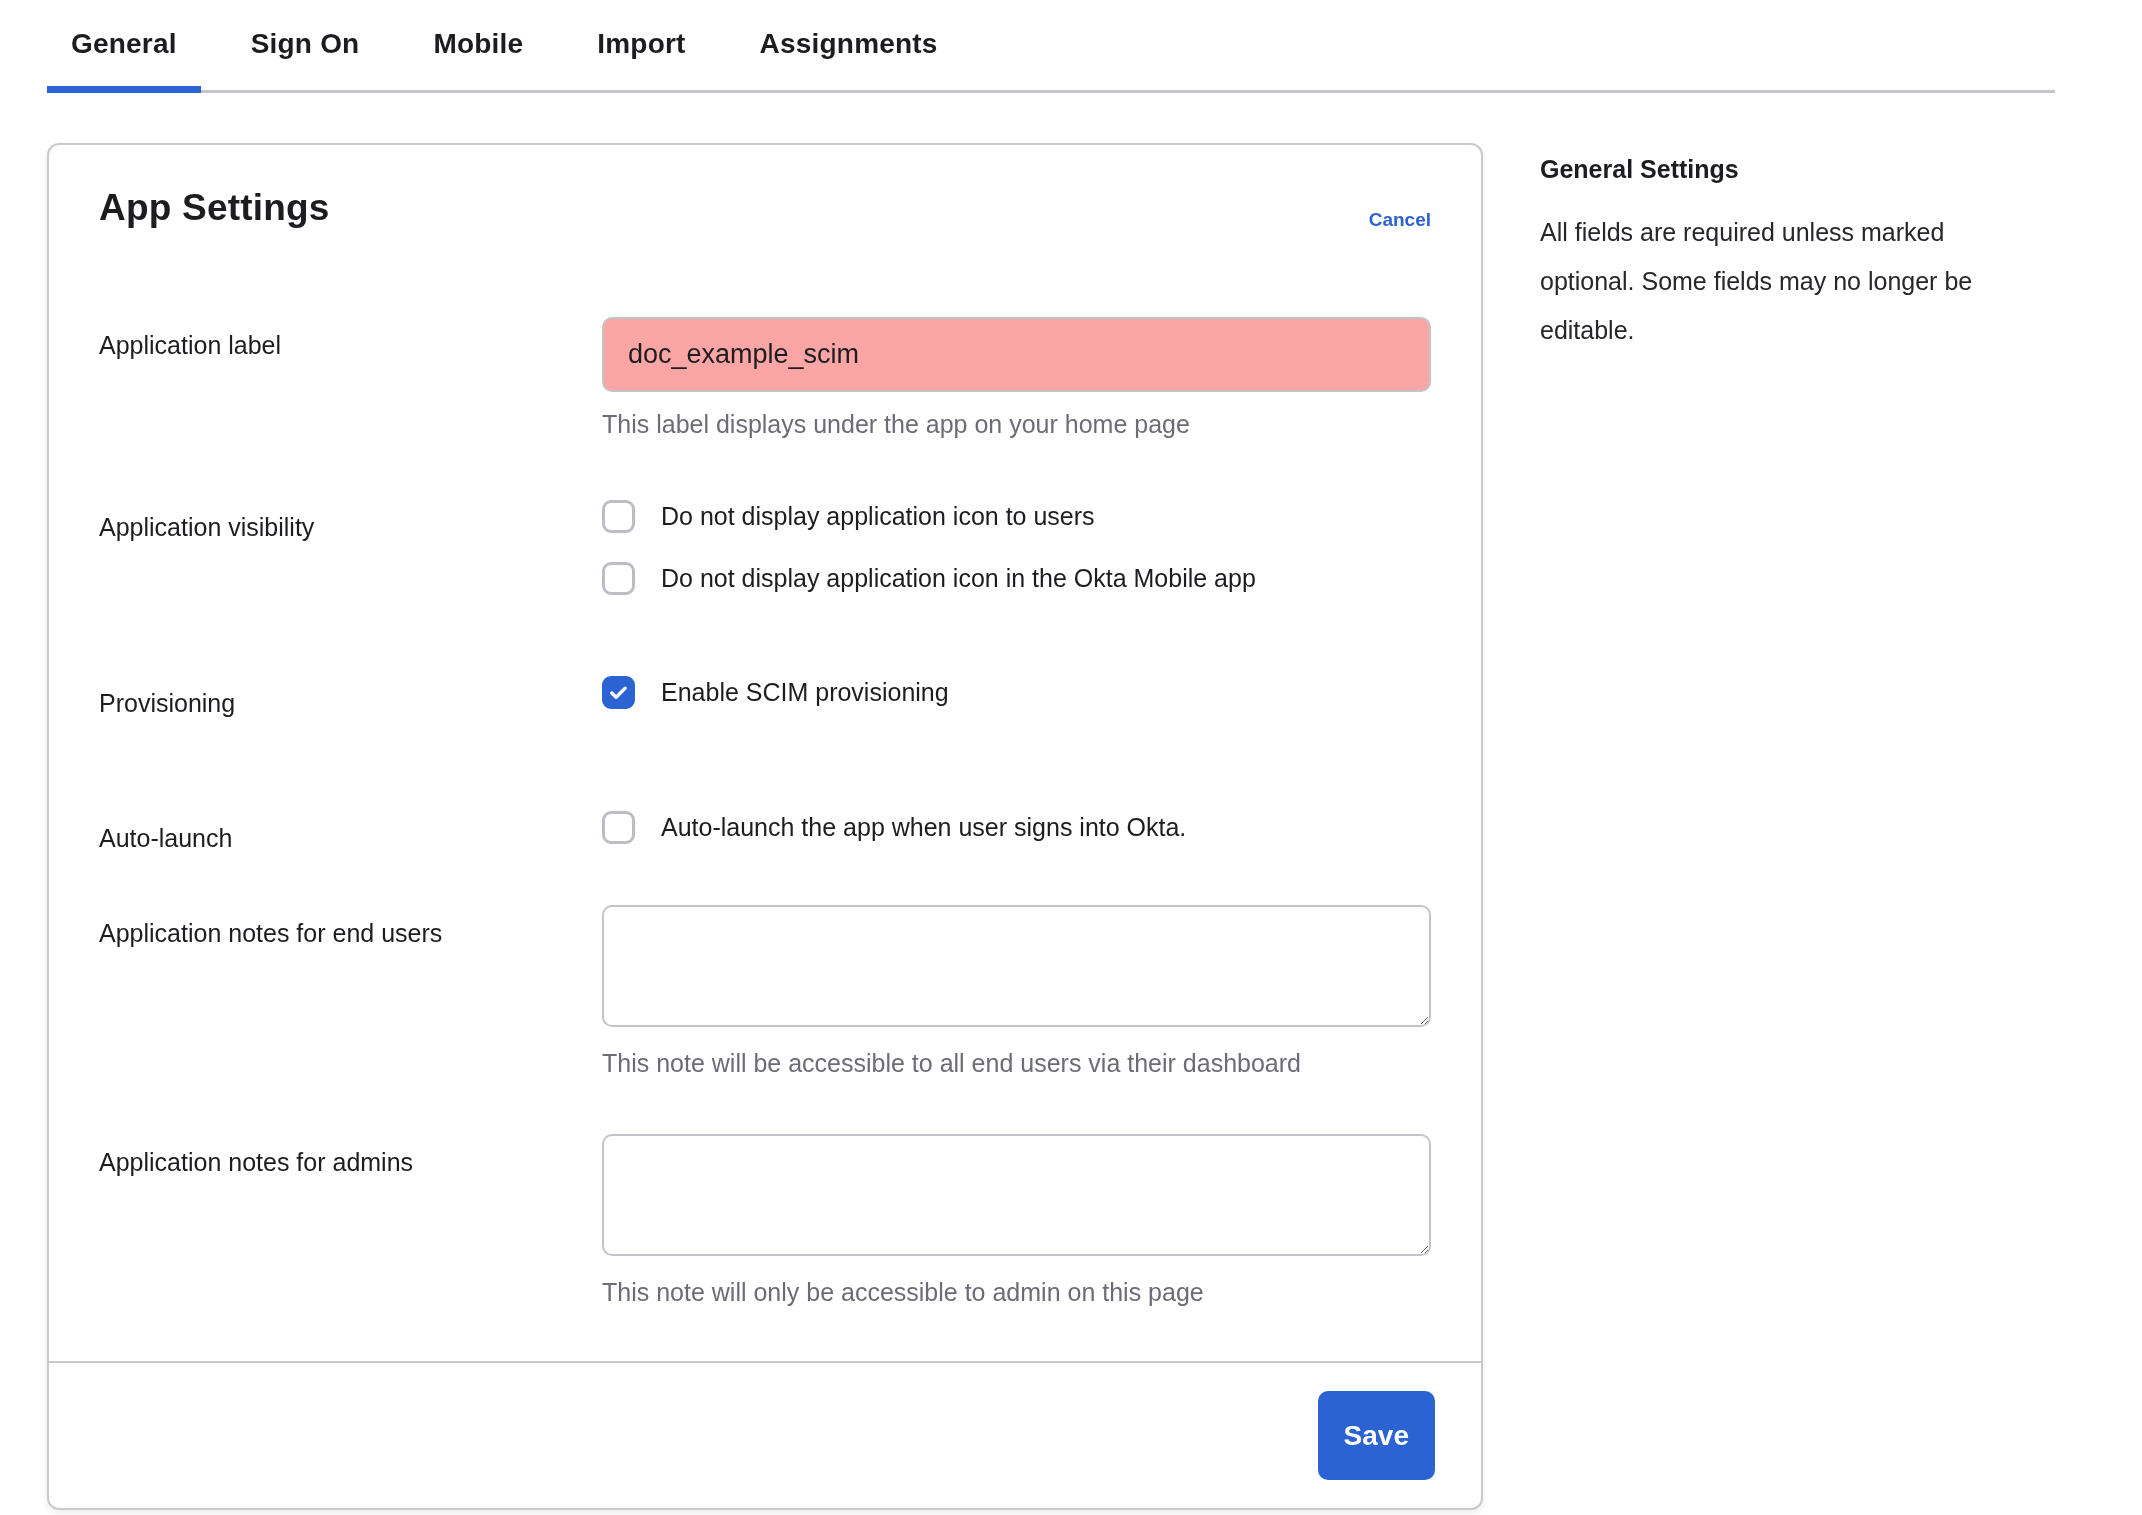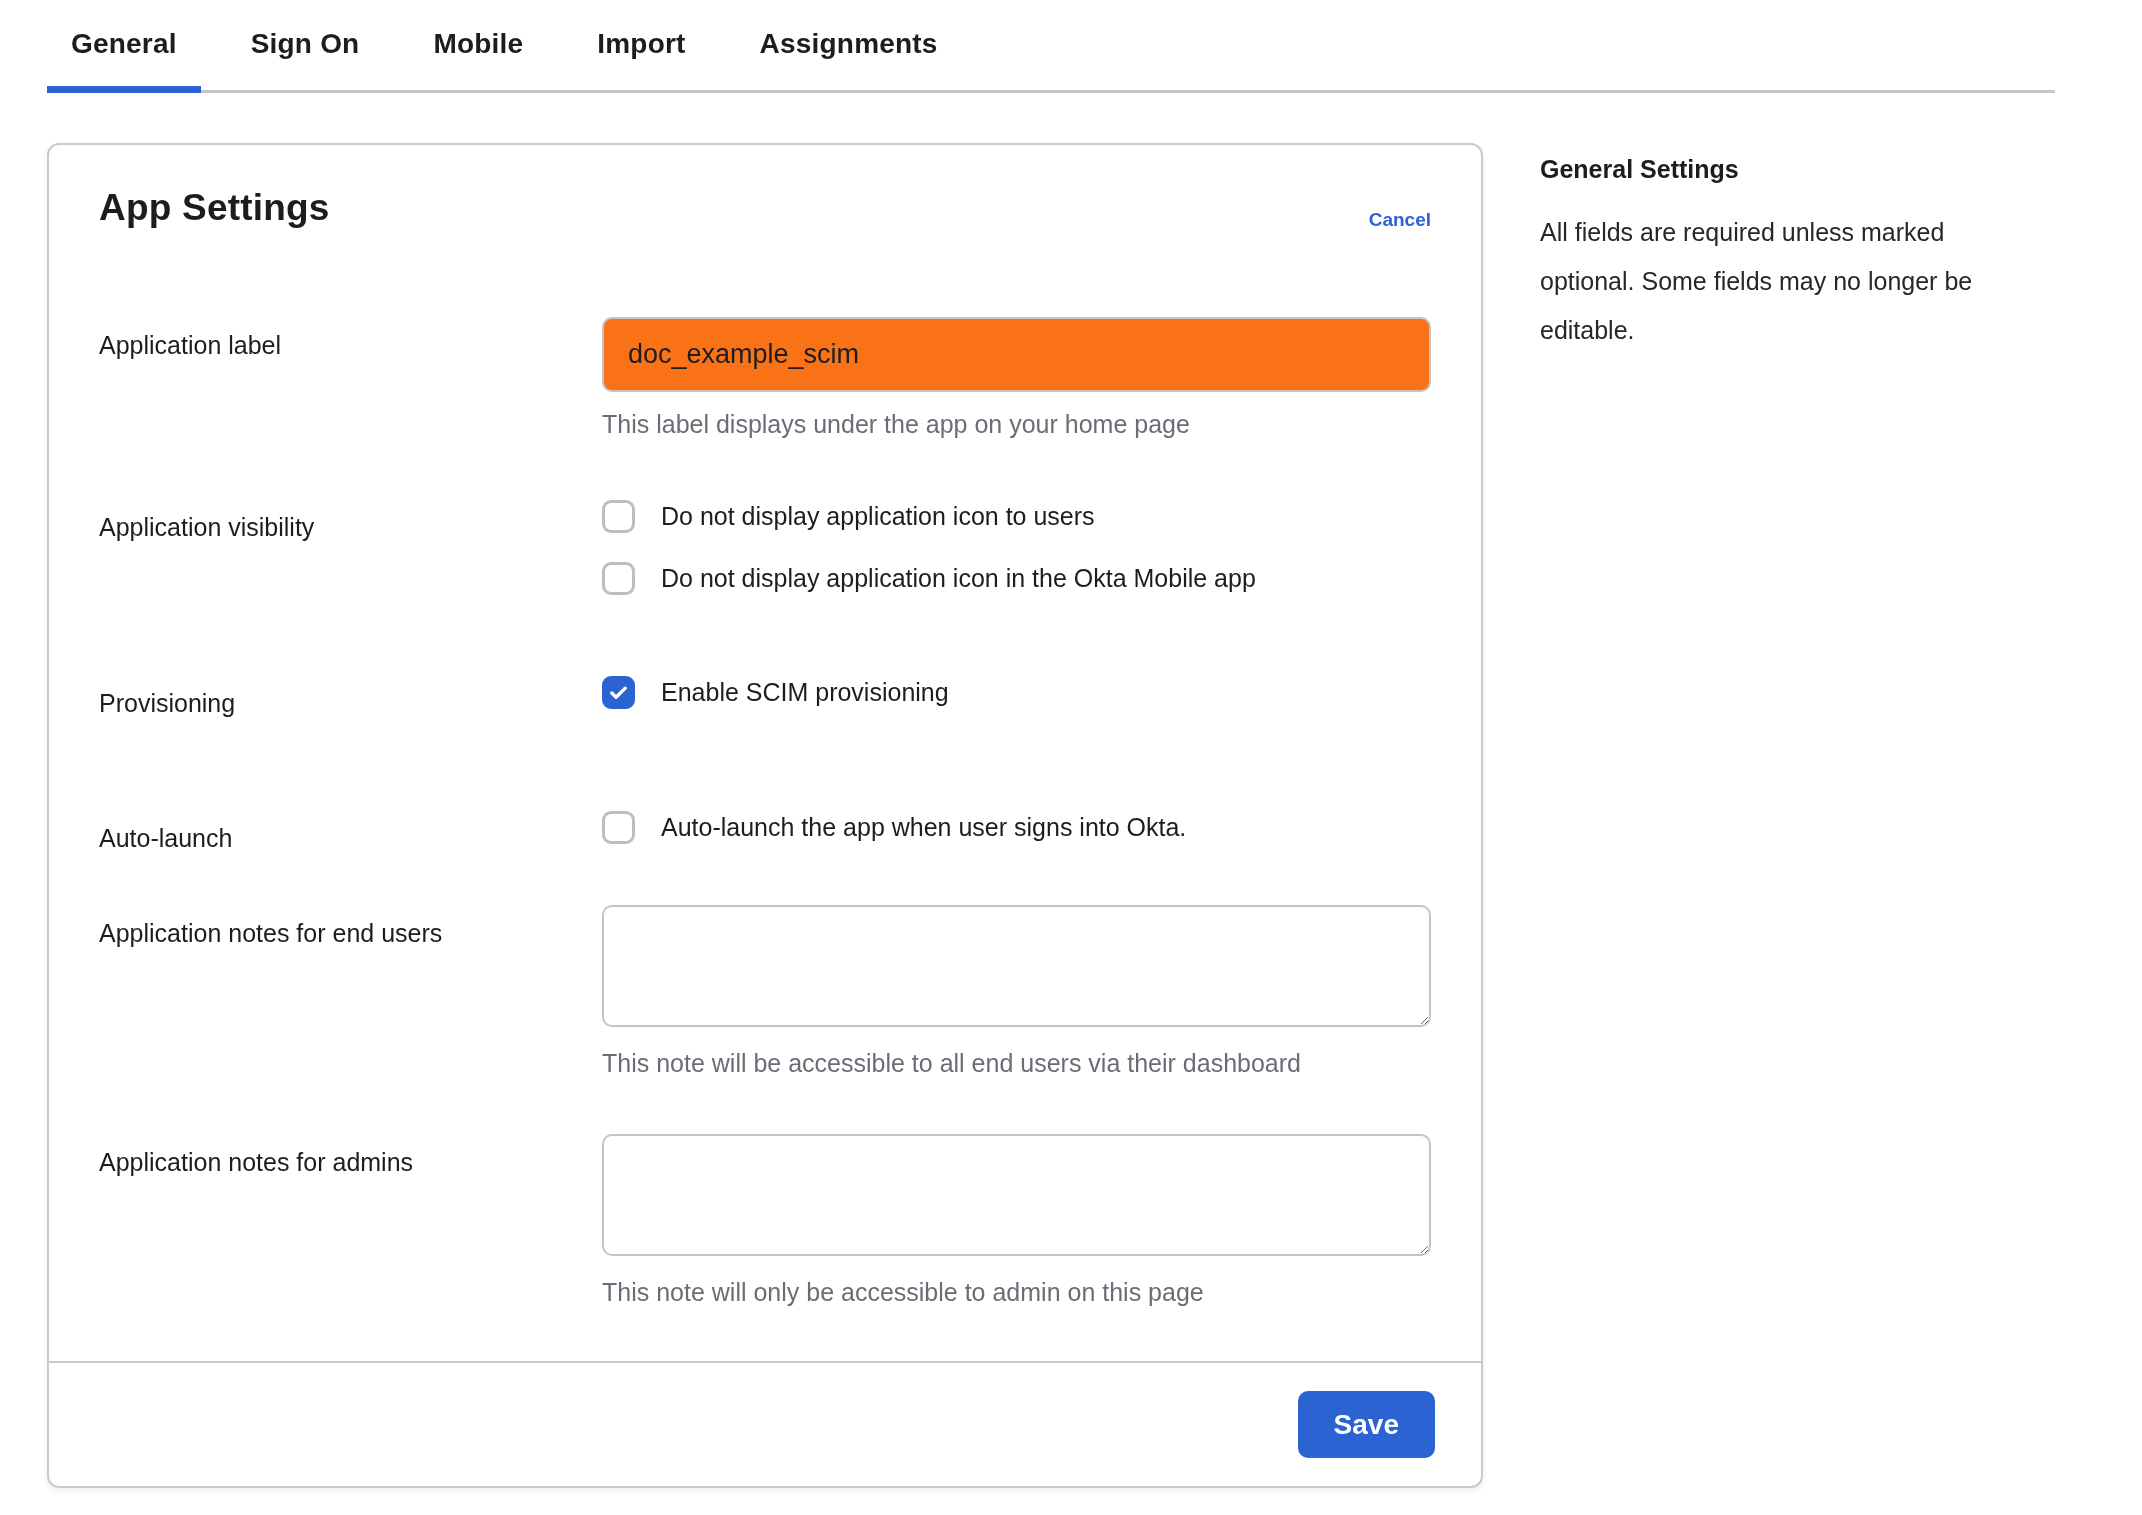--- a/index.html
+++ b/index.html
@@ -68,21 +68,21 @@
   .row-provisioning{margin-bottom:92px;}
   .row-autolaunch{margin-bottom:52px;}
   .row-notes-users{margin-bottom:56px;}
   .row-notes-admins{margin-bottom:54px;}
   .text-input{
     width:100%;height:75px;
     border:2px solid var(--input-border);border-radius:10px;
     padding:0 24px;
     font-size:27px;color:var(--text);
     font-family:"Liberation Sans",sans-serif;
-    outline:none;background:#f97316;
+    outline:none;background:#fca5a5;
   }
   .helper{margin-top:18px;font-size:25px;color:var(--muted);}
   .note-textarea{
     width:100%;height:122px;
     border:2px solid var(--input-border);border-radius:10px;
     padding:14px 20px;
     font-size:25px;color:var(--text);
     font-family:"Liberation Sans",sans-serif;
     outline:none;resize:both;background:#fff;
   }
@@ -98,21 +98,21 @@
   .checkbox.checked{background:var(--accent);border-color:var(--accent);}
   .checkbox.checked svg{display:block;}
   .checkbox-label{font-size:25px;padding-top:3px;}
   
   .card-footer{
     border-top:2px solid var(--border);
     padding:28px 46px;
     display:flex;justify-content:flex-end;
   }
   .save-button{
-    min-width:114px;height:67px;padding:0 36px;
+    min-width:114px;height:89px;padding:0 26px;
     background:var(--accent);color:#fff;
     border:none;border-radius:10px;
     font-size:28px;font-weight:700;
     font-family:"Liberation Sans",sans-serif;
     cursor:pointer;
     text-align:right;
   }
   
   .side-panel{margin:62px 0 0 57px;width:462px;}
   .side-title{font-size:25px;font-weight:700;margin:0 0 24px 0;}

